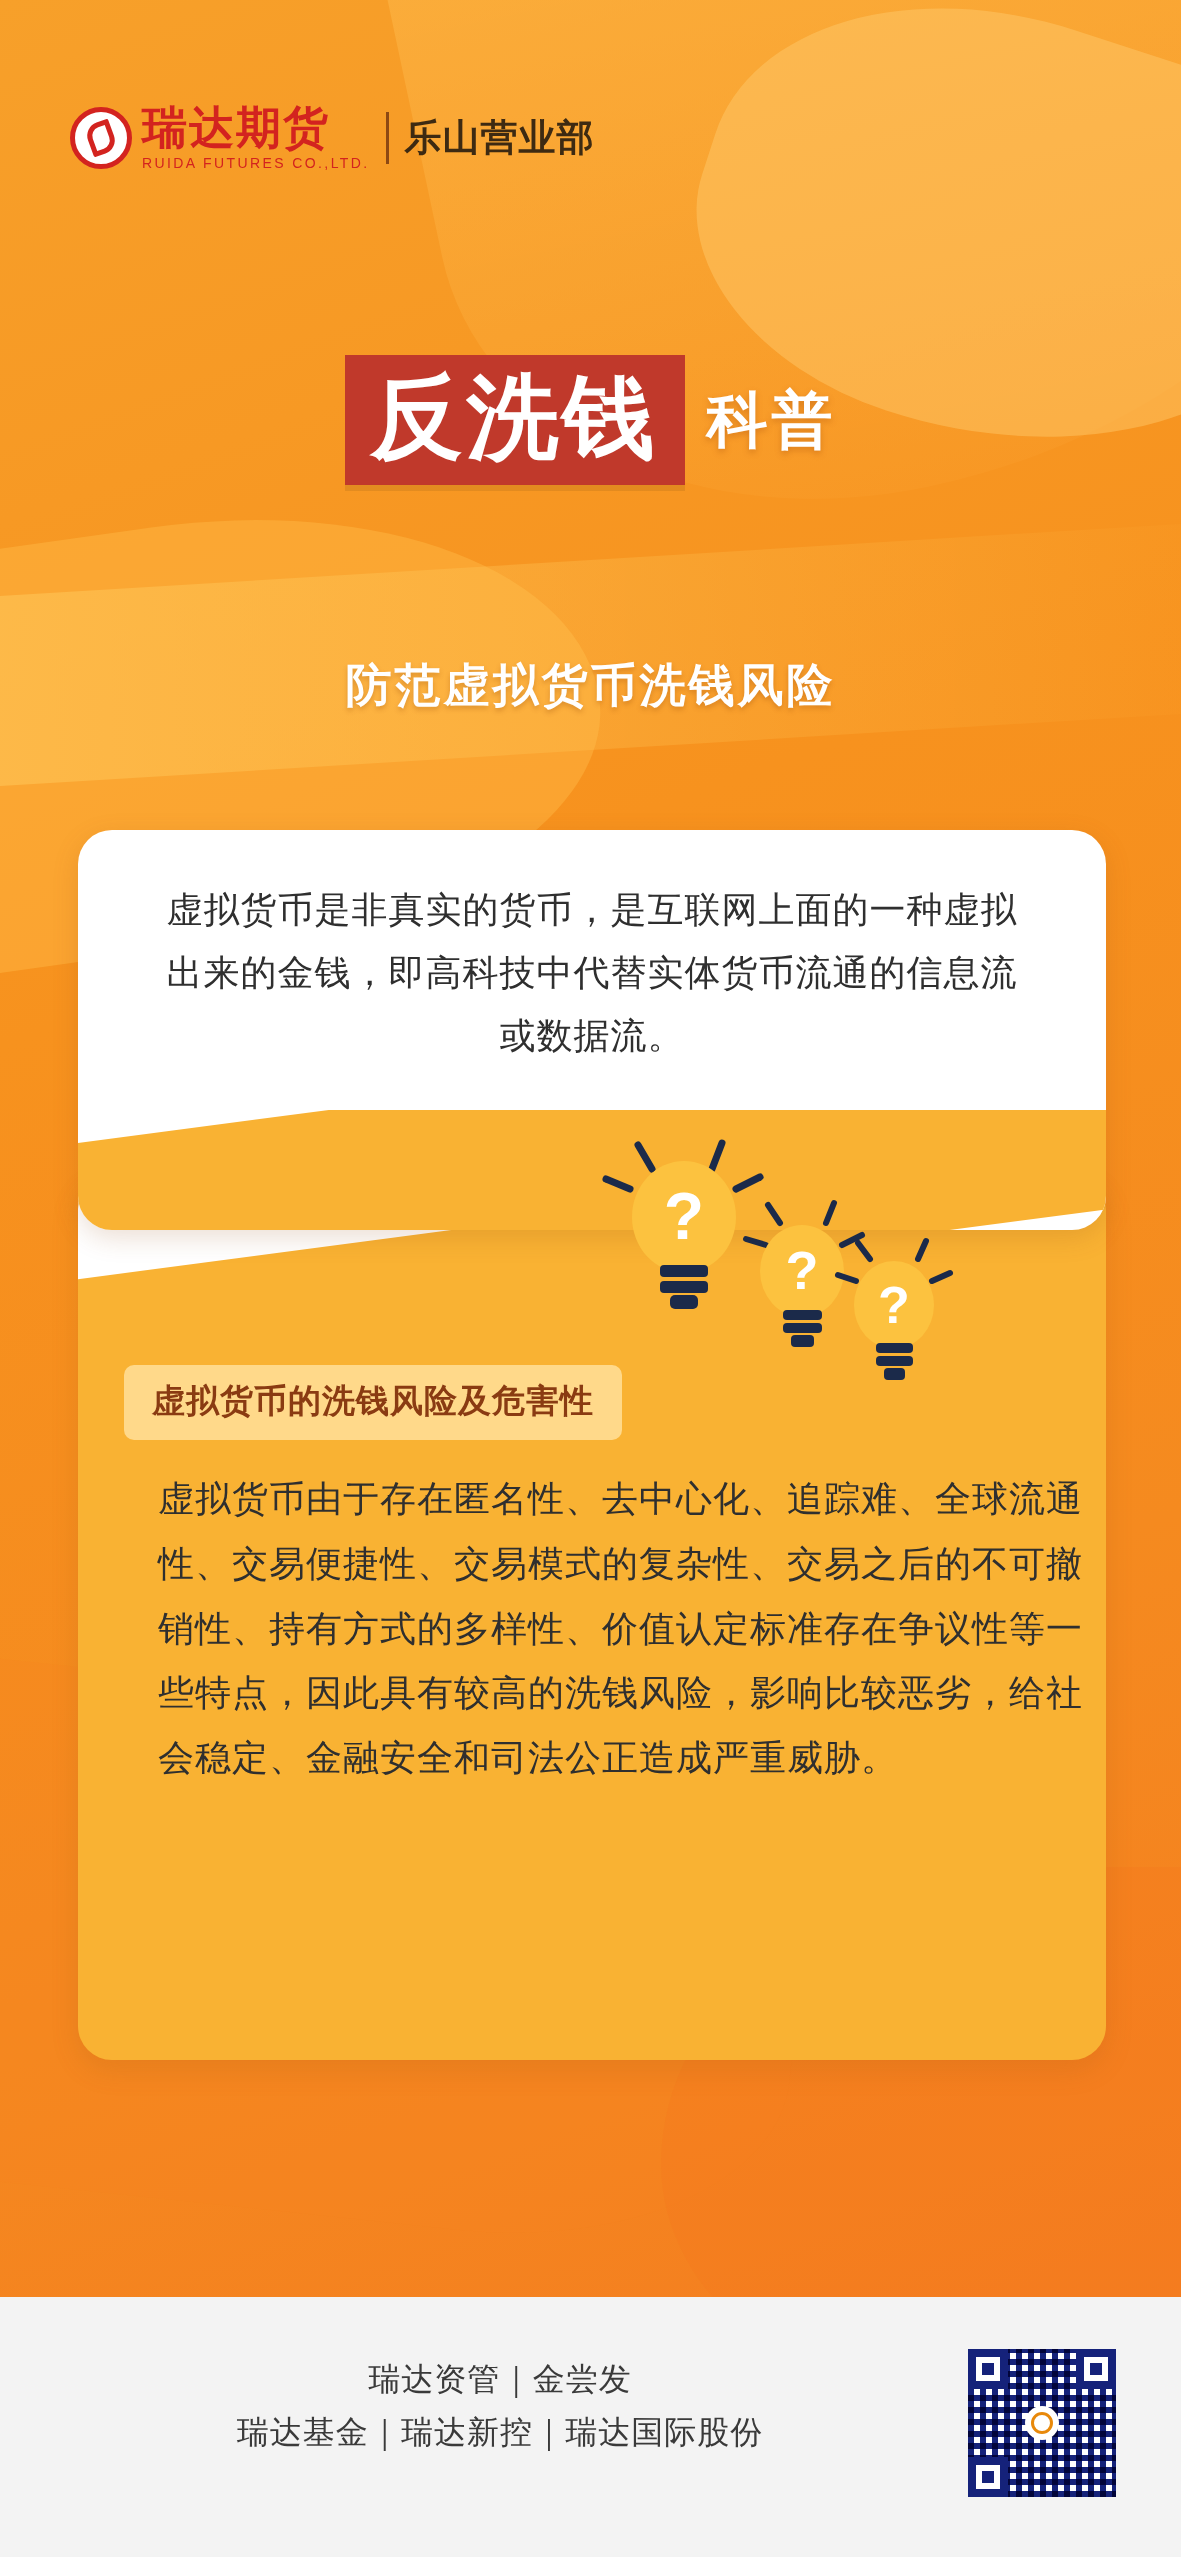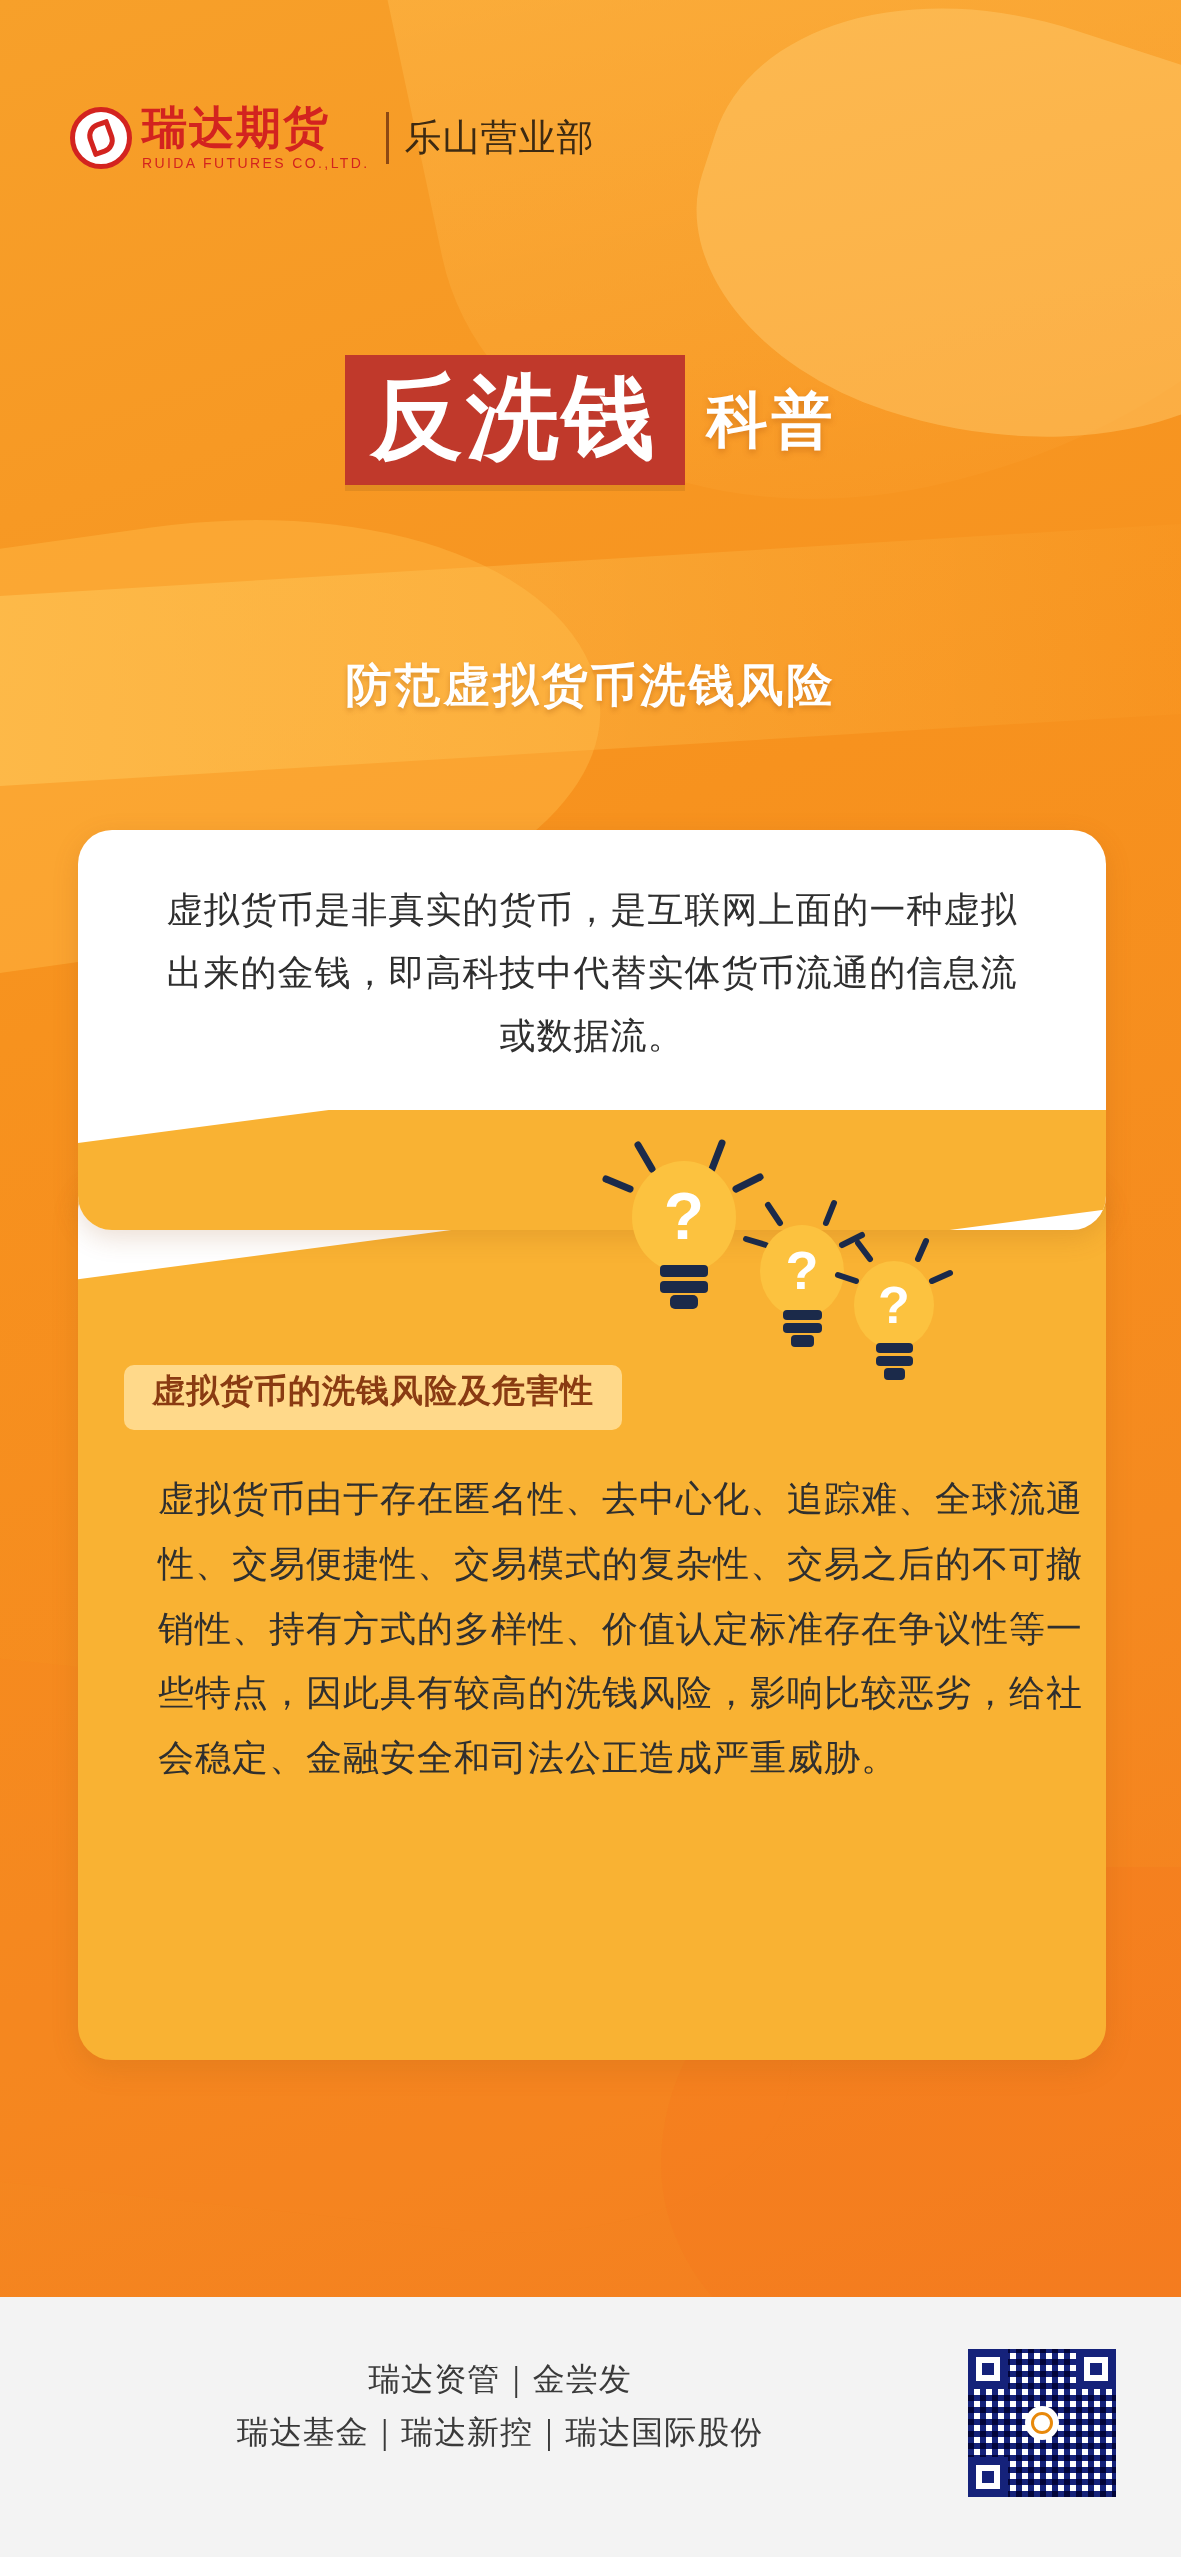--- a/index.html
+++ b/index.html
@@ -109,21 +109,21 @@
   }
   .logo-divider {
     width: 3px;
     height: 52px;
     background: #7a3b10;
     opacity: .85;
     margin: 0 6px;
   }
   .branch {
     font-size: 37px;
-    font-weight: normal;
+    font-weight: bold;
     color: #3d2a12;
     letter-spacing: 1px;
   }
 
   
   .title-wrap {
     position: absolute;
     top: 355px;
     left: 0;
     width: 1181px;
@@ -233,21 +233,21 @@
   }
   .badge {
     position: absolute;
     top: 190px;
     left: 46px;
     background: #ffd98a;
     color: #8a3b12;
     font-size: 33px;
     font-weight: bold;
     letter-spacing: 1px;
-    padding: 4px 28px 16px;
+    padding: 14px 28px 16px;
     border-radius: 10px;
     z-index: 3;
   }
   .yellow-body {
     position: absolute;
     top: 292px;
     left: 48px;
     width: 932px;
     font-size: 36px;
     line-height: 1.8;

